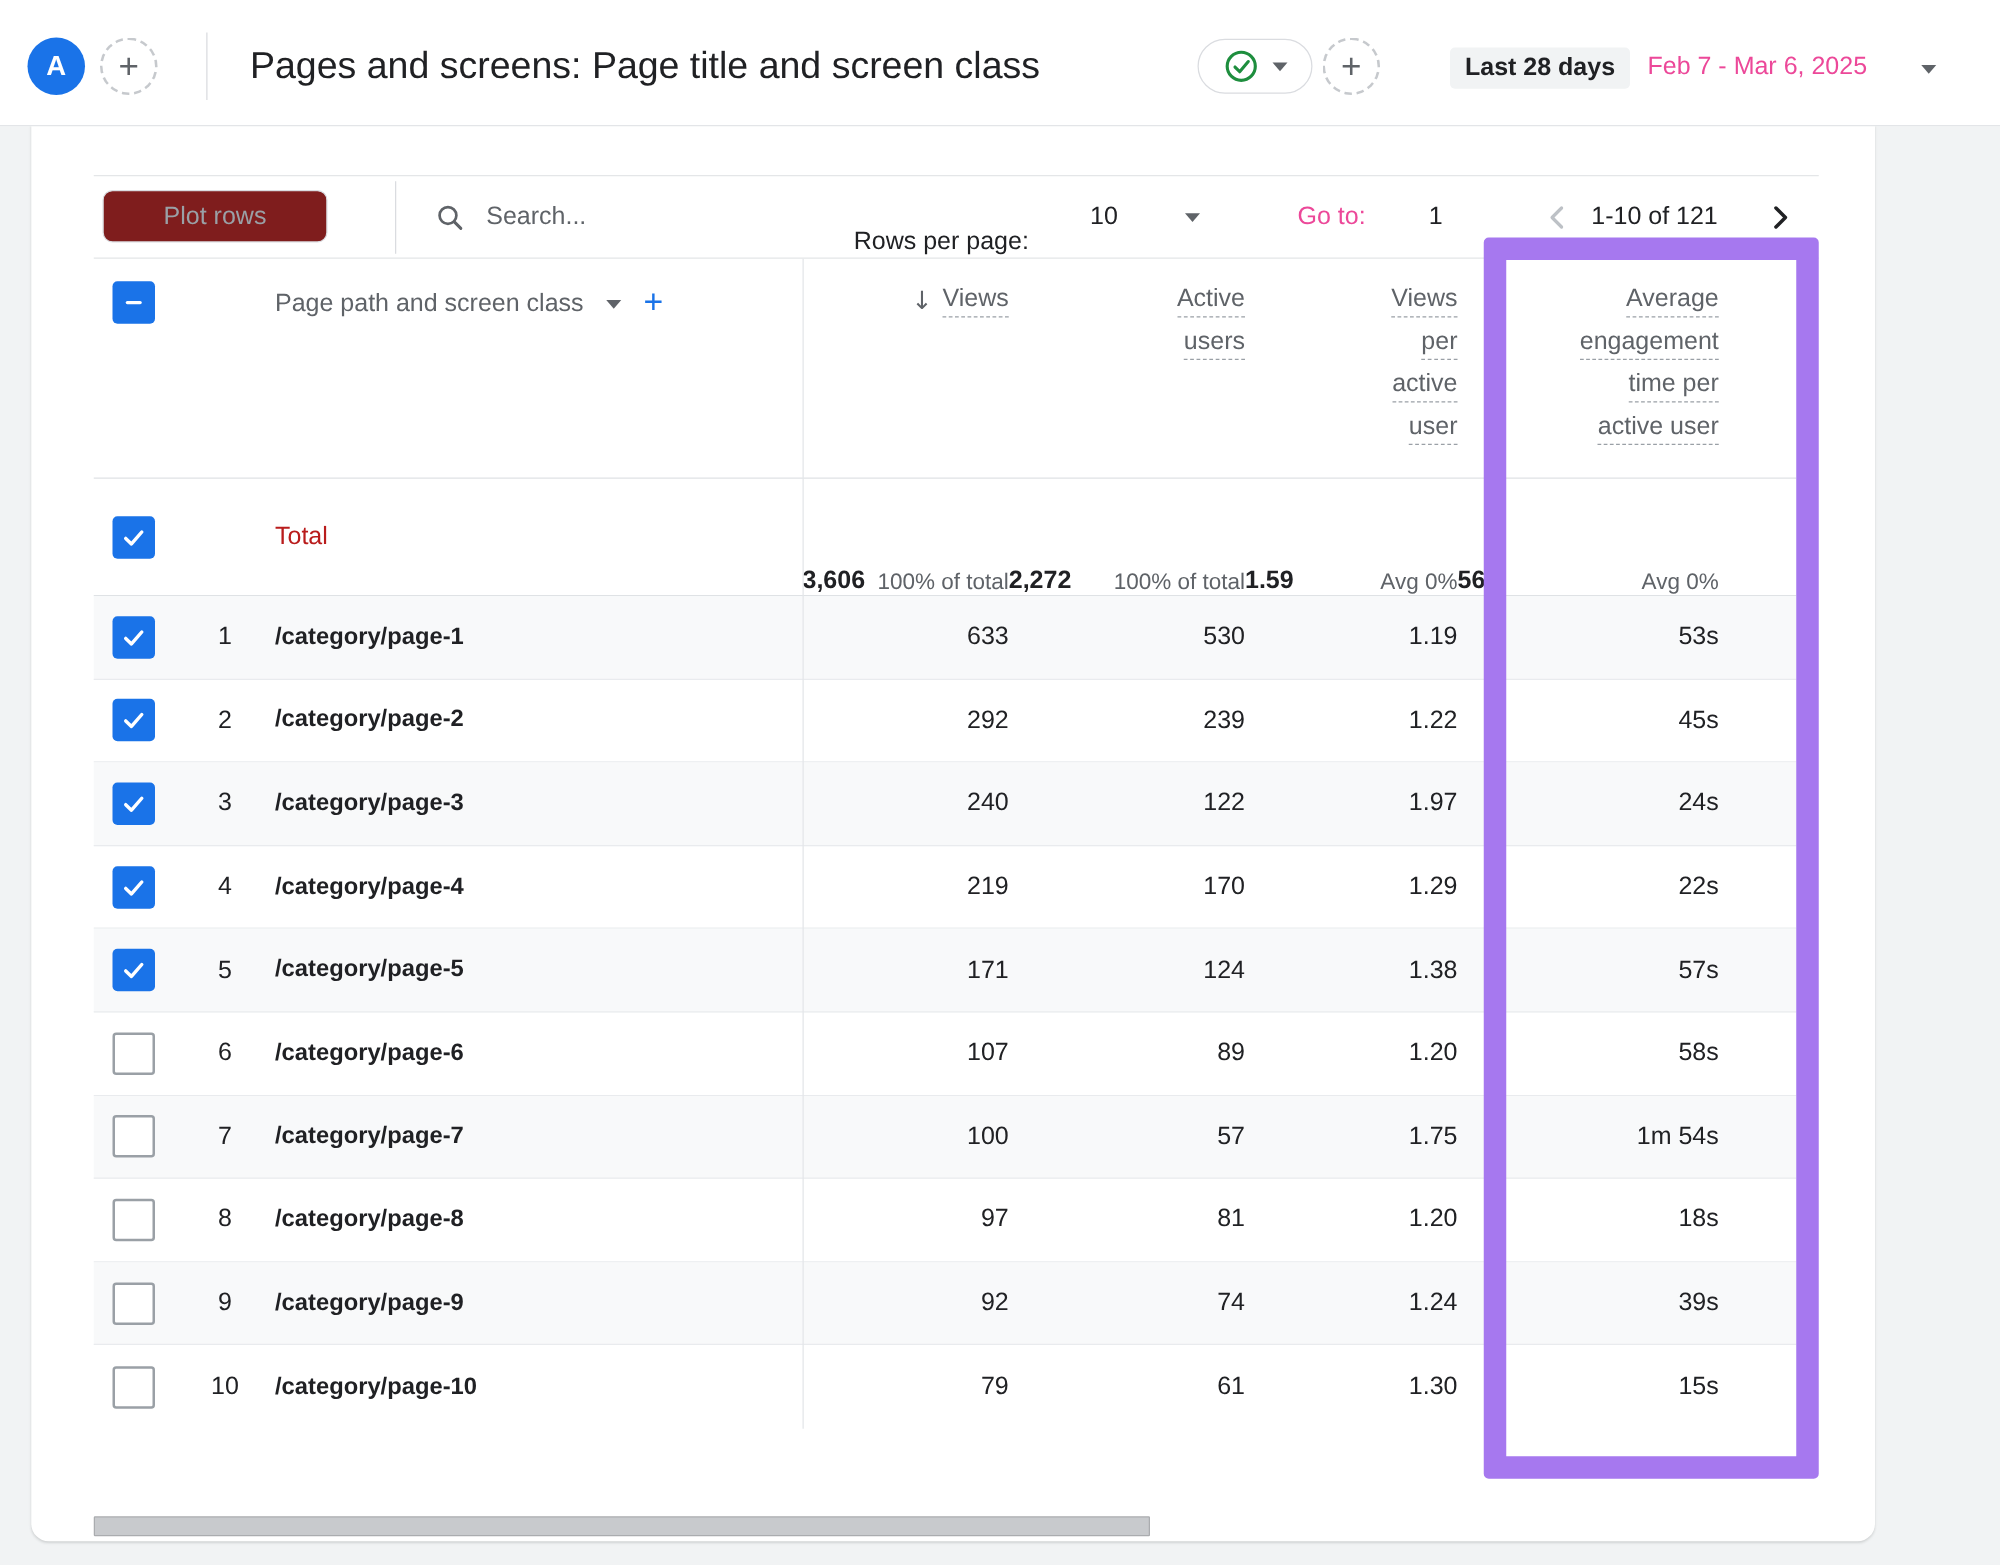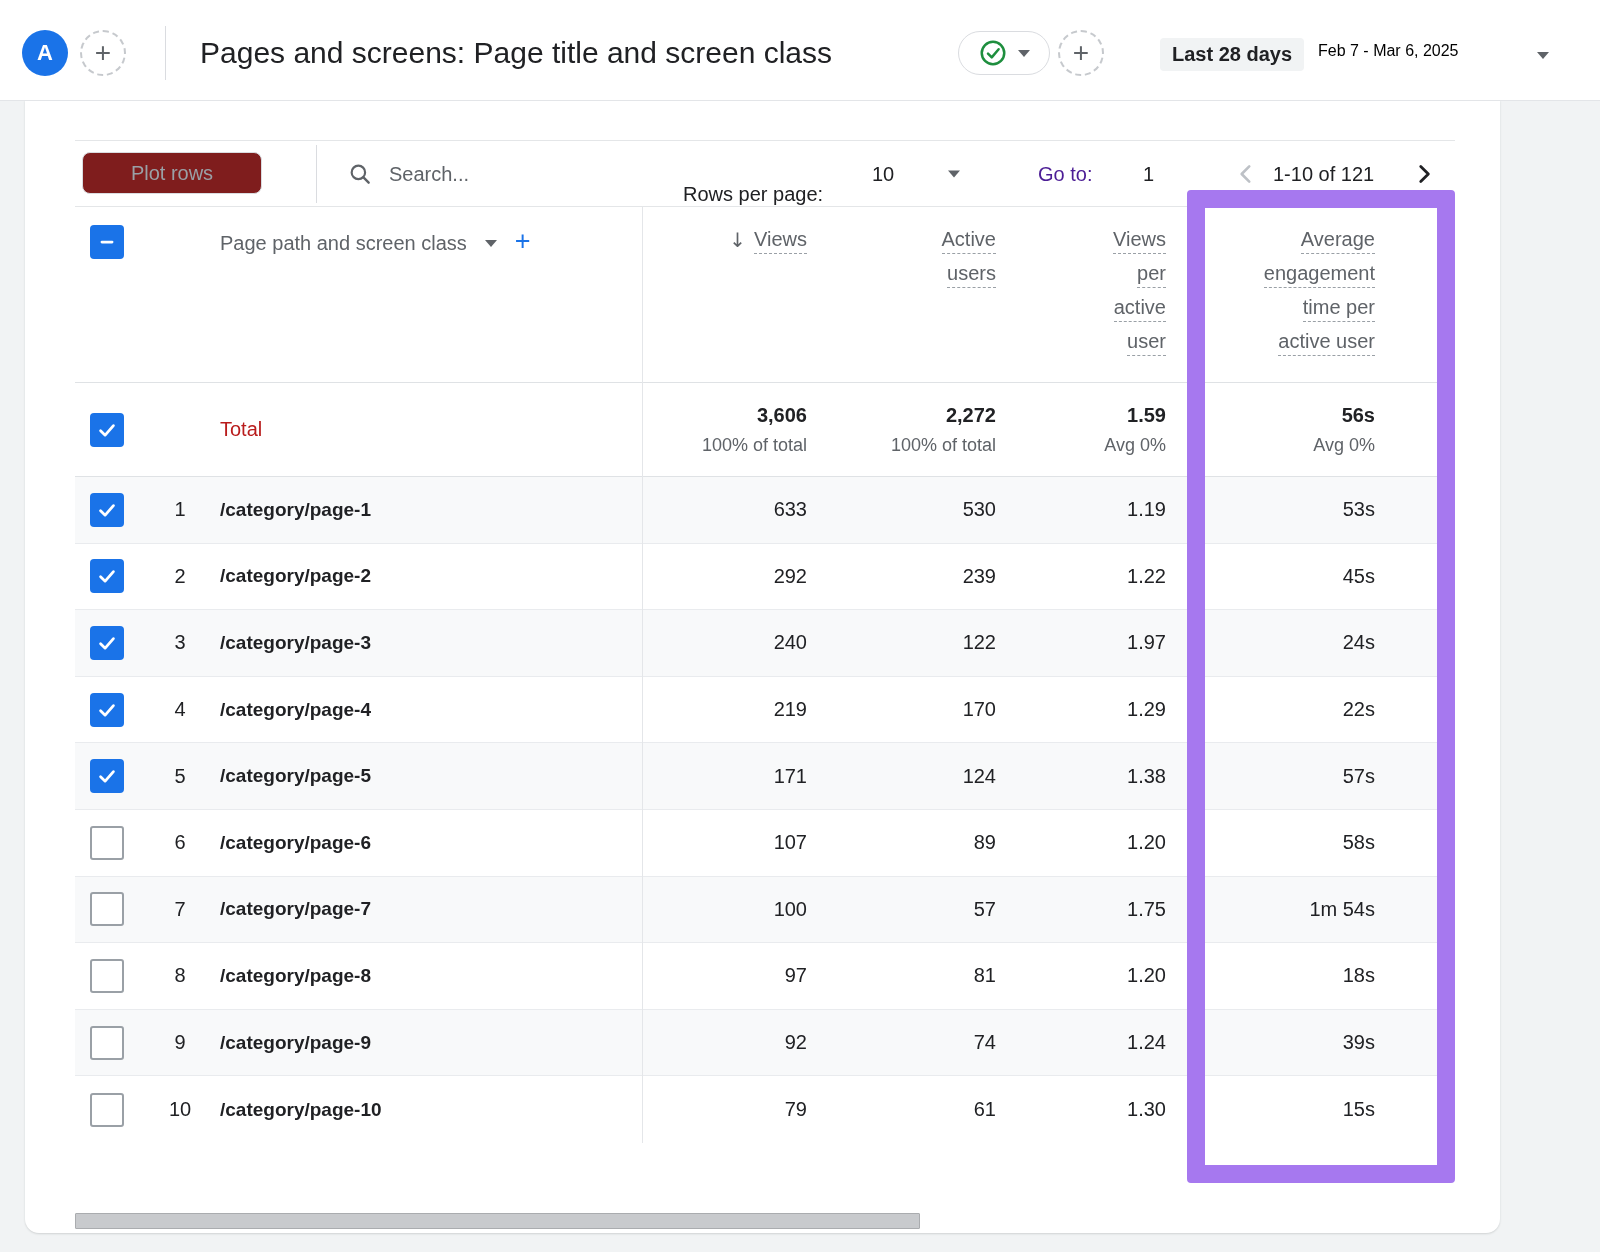--- a/index.html
+++ b/index.html
@@ -17,37 +17,37 @@
   .dash-circle{position:absolute;width:46px;height:46px;border:2px dashed #c6c9cd;border-radius:50%;
     display:flex;align-items:center;justify-content:center;color:#5f6368;font-size:28px;font-weight:300;background:#fff;box-sizing:border-box;}
   .dash-plus-1{left:80px;top:30px;}
   .dash-plus-2{left:1058px;top:30px;}
   .top-divider{position:absolute;left:165px;top:26px;width:1px;height:54px;background:#dadce0;}
   .page-title{position:absolute;left:200px;top:36px;font-size:30px;color:#202124;white-space:nowrap;}
   .badge-pill{position:absolute;left:958px;top:31px;width:92px;height:44px;border:1px solid #dadce0;border-radius:22px;background:#fff;
     display:flex;align-items:center;justify-content:center;gap:10px;box-sizing:border-box;}
   .caret{width:0;height:0;border-left:6px solid transparent;border-right:6px solid transparent;border-top:7px solid #5f6368;}
   .range-chip{position:absolute;left:1160px;top:38px;background:#f1f3f4;border-radius:4px;padding:5px 12px;font-size:20px;font-weight:bold;color:#202124;}
-  .range-dates{position:absolute;left:1318px;top:42px;font-size:16px;color:#000000;white-space:nowrap;}
+  .range-dates{position:absolute;left:1318px;top:42px;font-size:20px;color:#ec4899;white-space:nowrap;}
   .range-caret{position:absolute;left:1537px;top:52px;}
   
   .card{position:absolute;left:25px;top:100px;width:1475px;height:1133px;background:#fff;
     border-radius:0 0 14px 14px;box-shadow:0 1px 2px rgba(60,64,67,.18);z-index:1;}
   
   .toolbar{position:absolute;left:50px;top:40px;width:1380px;height:67px;border-top:1px solid #e4e6e8;border-bottom:1px solid #e4e6e8;box-sizing:border-box;}
   .plot-btn{position:absolute;left:7px;top:11px;width:180px;height:42px;border:1px solid #dadce0;border-radius:8px;background:#7f1d1d;
     display:flex;align-items:center;justify-content:center;font-size:20px;color:#9aa0a6;box-sizing:border-box;}
   .tb-divider{position:absolute;left:241px;top:4px;width:1px;height:58px;background:#dadce0;}
   .tb-item{position:absolute;top:50%;transform:translateY(-50%);font-size:20px;white-space:nowrap;}
   .search-ic{left:272px;}
   .search-ph{left:314px;color:#5f6368;}
   .rpp-label{left:608px;color:#202124;margin-top:20px;}
   .rpp-value{left:797px;color:#202124;}
   .rpp-caret{left:873px;}
-  .goto-label{left:963px;color:#4c1d95;}
+  .goto-label{left:963px;color:#ec4899;}
   .goto-value{left:1068px;color:#202124;}
   .pg-prev{left:1158px;color:#bdc1c6;}
   .pg-label{left:1198px;color:#202124;}
   .pg-next{left:1336px;color:#202124;}
   .chev{display:block;}
   
   .grid{display:grid;grid-template-columns:75px 60px 432px 165px 189px 170px 271px;box-sizing:border-box;}
   .thead{position:absolute;left:50px;top:107px;width:1362px;height:176px;border-bottom:1px solid #dfe2e5;}
   .cell-check{padding-left:15px;display:flex;align-items:center;}
   .thead .cell-check{align-items:flex-start;padding-top:18px;}
@@ -60,21 +60,21 @@
   .hline{border-bottom:1px dashed #9aa0a6;padding-bottom:2px;margin-bottom:8px;white-space:nowrap;}
   .sortwrap{display:flex;align-items:flex-start;gap:8px;}
   .sort-arrow{font-family:"DejaVu Sans",sans-serif;color:#5f6368;font-size:20px;line-height:24px;}
   
   .cb{width:34px;height:34px;border-radius:4px;box-sizing:border-box;display:flex;align-items:center;justify-content:center;flex:0 0 auto;}
   .cb.on{background:#1a73e8;}
   .cb.off{border:2px solid #9aa0a6;background:#fff;border-radius:3px;}
   
   .total-row{position:absolute;left:50px;top:283px;width:1362px;height:94px;border-bottom:1px solid #dfe2e5;}
   .total-label{grid-column:2 / 4;display:flex;align-items:center;padding-left:70px;font-size:20px;color:#b91c1c;}
-  .tcell{display:flex;flex-direction:column;align-items:flex-end;justify-content:center;margin-left:30px;}
+  .tcell{display:flex;flex-direction:row;align-items:flex-end;justify-content:space-between;}
   .tcell.pad-r{padding-right:62px;box-sizing:border-box;}
   .tmain{font-size:20px;font-weight:bold;color:#202124;}
   .tsub{font-size:18px;color:#5f6368;margin-top:8px;}
   
   .rows{position:absolute;left:50px;top:377px;width:1362px;}
   .trow{height:66.6px;border-bottom:1px solid #e9ebee;}
   .trow:last-child{border-bottom:none;}
   .trow.alt{background:#f8f9fa;}
   .cell-idx{display:flex;align-items:center;justify-content:center;font-size:20px;color:#202124;}
   .cell-path{display:flex;align-items:center;padding-left:10px;font-size:19px;font-weight:bold;color:#202124;}

